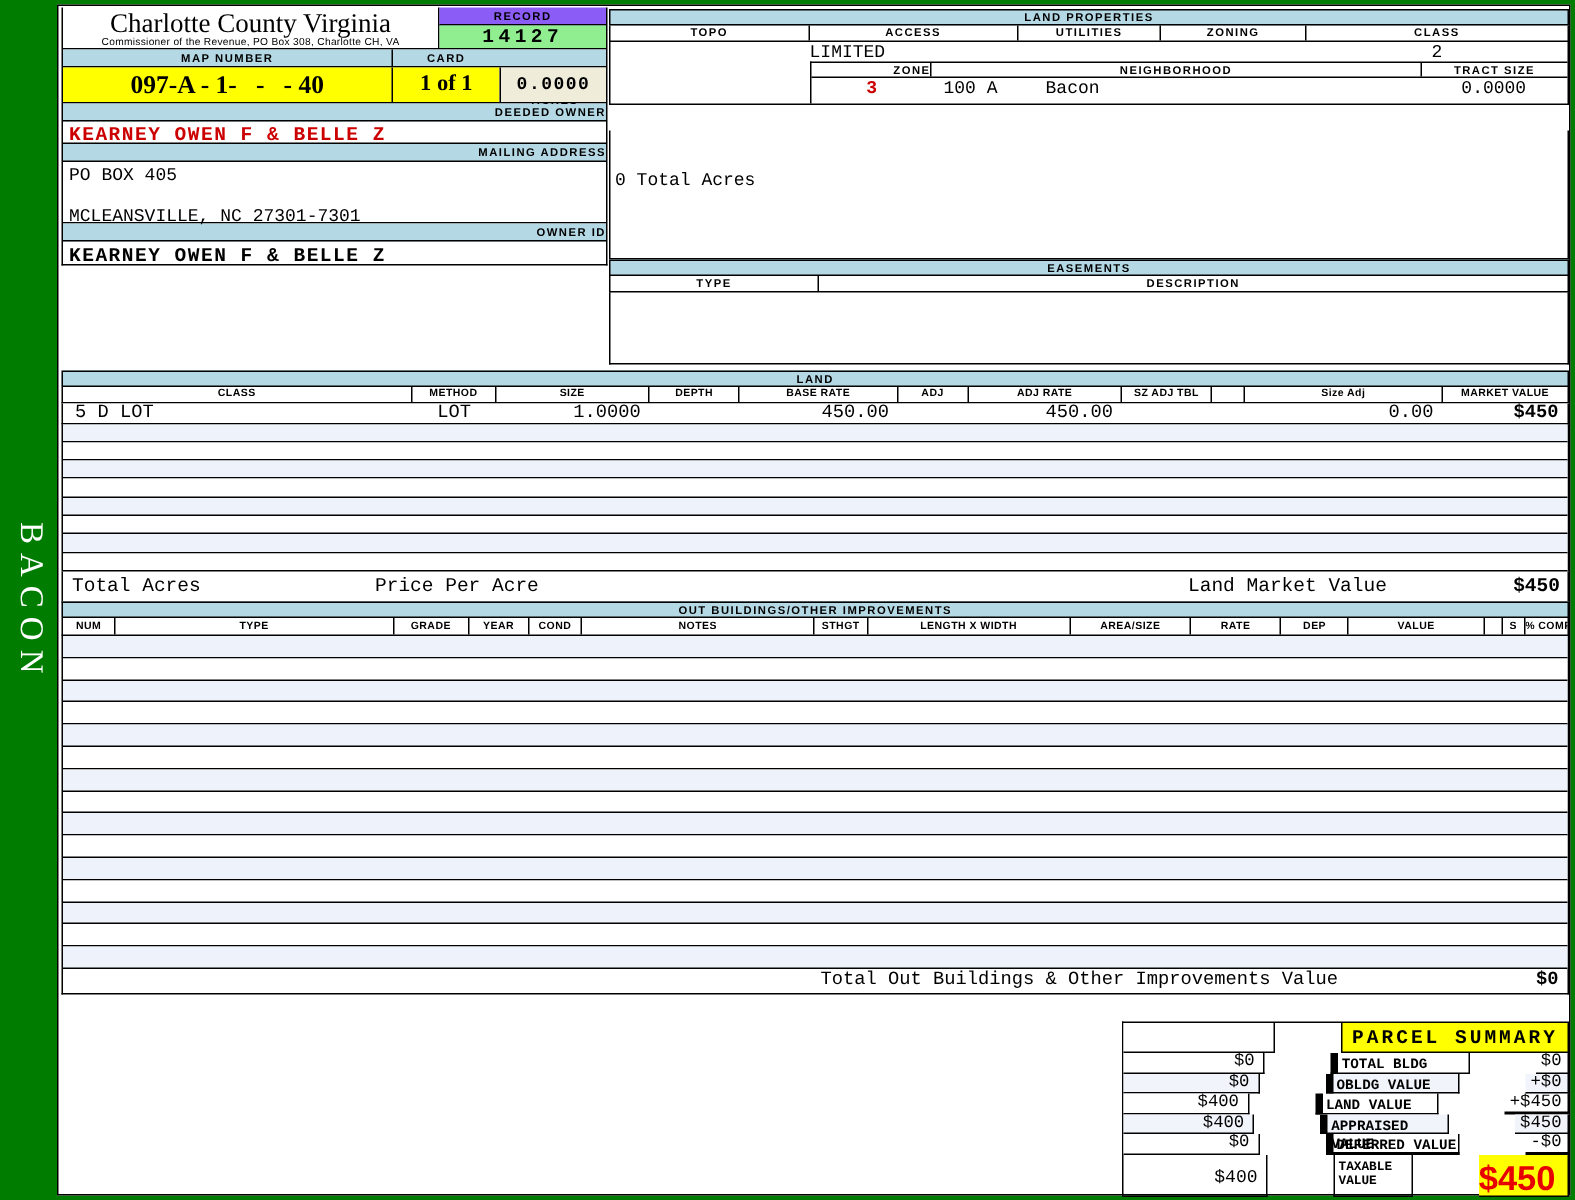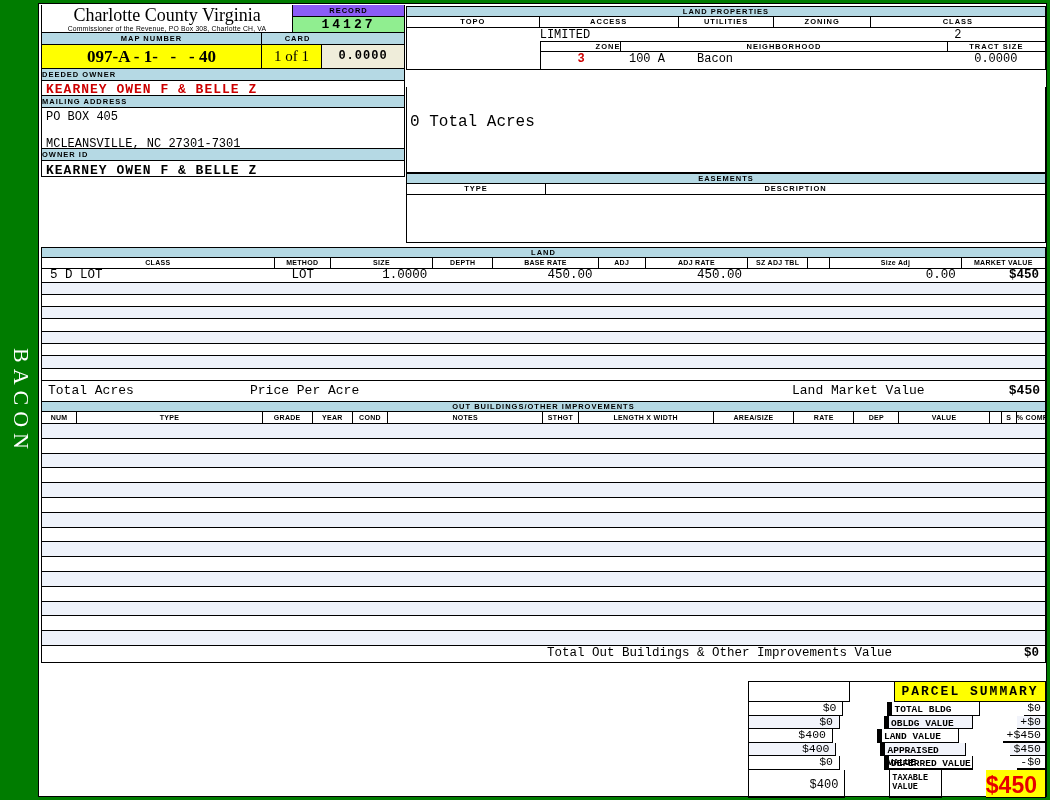--- a/index.html
+++ b/index.html
@@ -35,26 +35,26 @@
                text-align:center; line-height:11px; }
   .recordval { flex:1; background:#90ee90; text-align:center; font-weight:bold;
                font-size:13px; letter-spacing:3px; line-height:15px; }
   .maphdrs { display:flex; height:12px; border-bottom:1px solid #000; background:#b5d9e4;
              text-align:center; line-height:11px; }
   .mh1 { width:219px; } .mh2 { width:72px; border-left:1px solid #000; }
   .mh3 { flex:1; border-left:3px solid #a21caf;margin-top:28px; }
   .mapvals { display:flex; height:24px; border-bottom:1px solid #000; }
   .mv1 { width:219px; background:#ffff00; text-align:center;
          font-family:"Liberation Serif",serif; font-weight:bold; font-size:17px; line-height:23px; }
-  .mv2 { width:60px; background:#ffff00; border-left:1px solid #000; text-align:center;
-         font-family:"Liberation Serif",serif; font-weight:normal; font-size:15px; line-height:23px; }
+  .mv2 { width:72px; background:#ffff00; border-left:1px solid #000; text-align:center;
+         font-family:"Liberation Serif",serif; font-weight:bold; font-size:15px; line-height:23px; }
   .mv3 { flex:1; background:#efedda; border-left:1px solid #000; text-align:center;
          font-weight:bold; font-size:12px; letter-spacing:1px; line-height:23px; }
   .subbar { height:12px; background:#b5d9e4; border-bottom:1px solid #000;
-            text-align:left; line-height:11px; }
+            text-align:right; line-height:11px; }
   .ownerred { height:15px; border-bottom:1px solid #000; color:#cc0000; font-weight:bold;
               font-size:13px; letter-spacing:1px; padding:1px 0 0 4px; }
   .mailbox { height:41px; border-bottom:1px solid #000; font-size:12px; padding:2px 0 0 4px; }
   .mail2 { margin-top:13px; }
   .ownerid { height:16px; font-weight:bold; font-size:13px; letter-spacing:1px; padding:2px 0 0 4px; }
 
   
   .rightblock { position:absolute; left:367px; top:2px; width:640px; height:238px; }
   .lpsec { position:absolute; left:0; top:0; width:100%; }
   .lphdrs { display:flex; height:11px; border:1px solid #000; border-top:none;
@@ -66,21 +66,21 @@
   .classval { position:absolute; left:72.7%; width:27.3%; top:0; text-align:center; font-size:12px; }
   .zonebox { position:absolute; left:20.8%; right:0; bottom:0; height:28px; border:1px solid #000; border-right:none; border-bottom:none; }
   .zonehdrs { display:flex; height:10px; border-bottom:1px solid #000; text-align:center; line-height:9px; }
   .zc0 { width:16%; border-right:1px solid #000;text-align:right; } .zc1 { flex:1; } .zc2 { width:19.5%; border-left:1px solid #000; }
   .zonevals { position:relative; height:17px; font-size:12px; }
   .zoneval { position:absolute; left:0; width:16%; text-align:center; color:#cc0000; font-weight:bold; }
   .nbhcode { position:absolute; left:17.5%; } .nbhname { position:absolute; left:31%; }
   .tractval { position:absolute; right:0; width:19.5%; text-align:center; }
   .notesbar { position:absolute; left:0; top:70px; width:100%; }
   .notesbox { position:absolute; left:0; top:81px; width:100%; height:86px;
-              border:1px solid #000; border-top:none; font-size:16px; padding:26px 0 0 3px; }
+              border:1px solid #000; border-top:none; font-size:12px; padding:26px 0 0 3px; }
   .easebar { position:absolute; left:0; top:167px; width:100%; }
   .easehdrs { position:absolute; left:0; top:178px; width:100%; height:11px; display:flex;
               border:1px solid #000; border-top:none; text-align:center; line-height:10px; }
   .ec0 { width:21.8%; border-right:1px solid #000; } .ec1 { flex:1; }
   .easebox { position:absolute; left:0; top:189px; width:100%; height:48px;
              border:1px solid #000; border-top:none; }
 
   
   .landsec { position:absolute; left:2px; top:243px; width:1005px; }
   .trow { display:flex; border:1px solid #000; border-top:none; background:#fff; }

